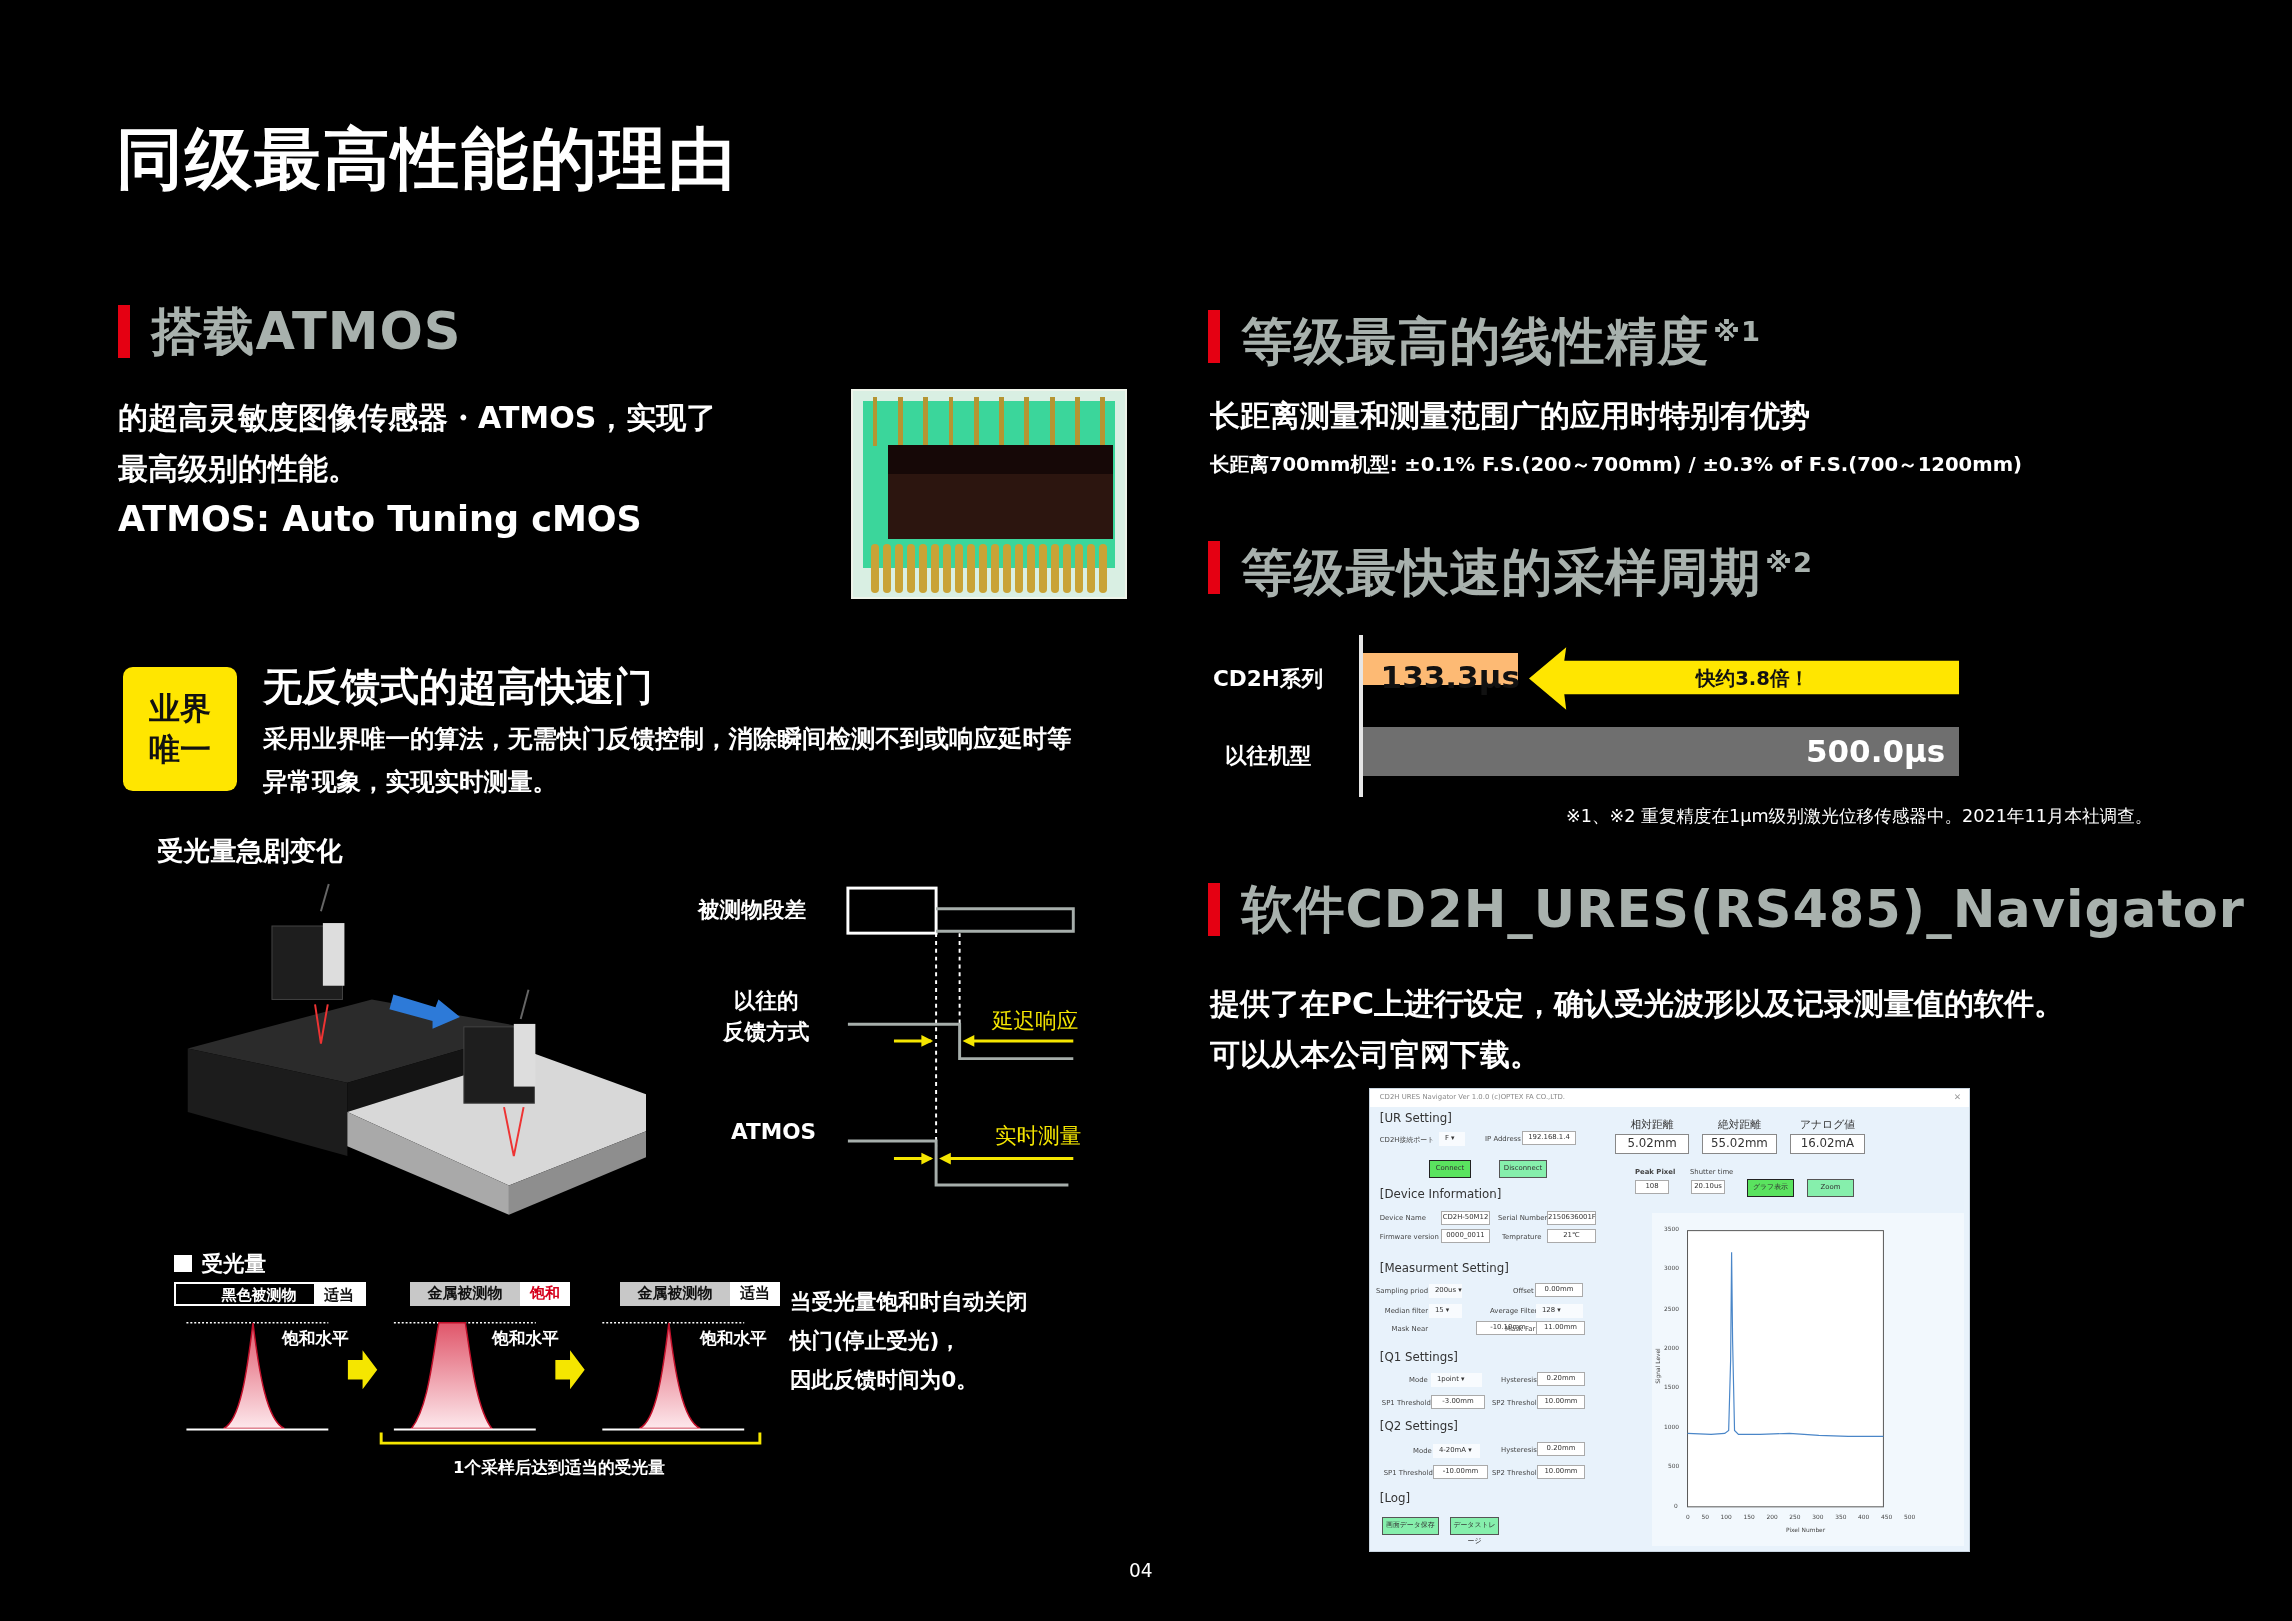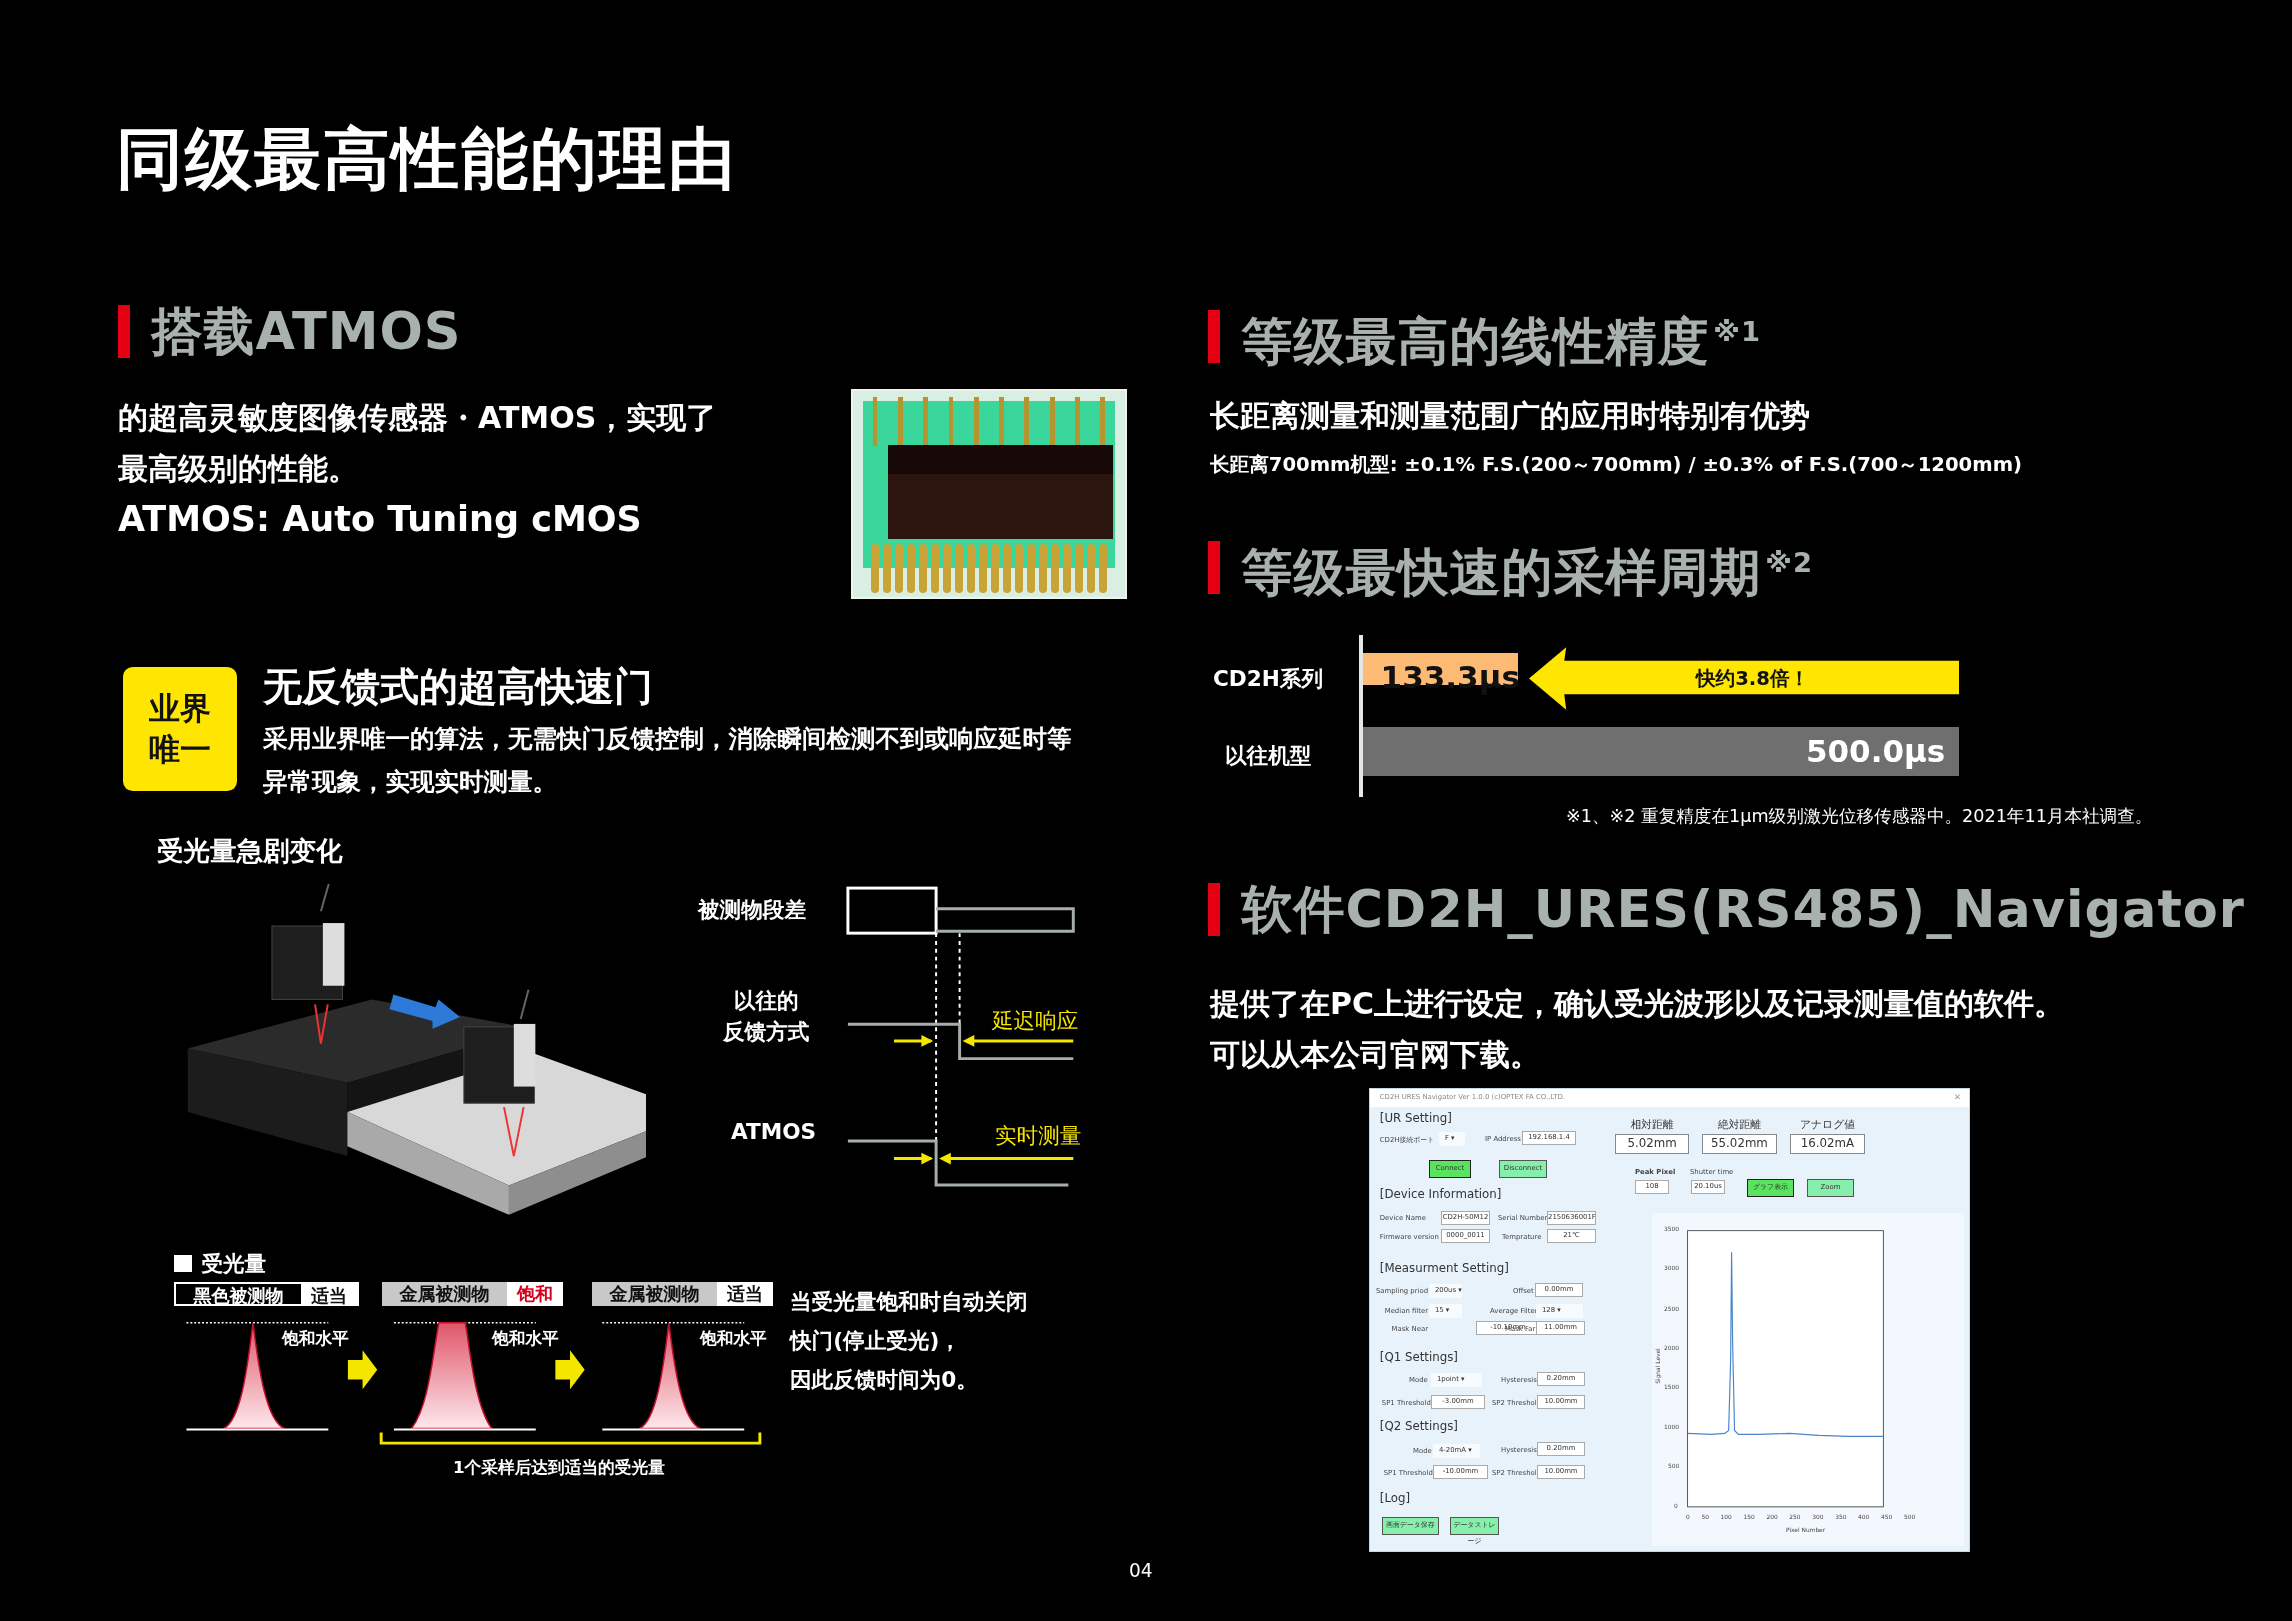--- a/index.html
+++ b/index.html
@@ -32,21 +32,21 @@
   
   .scene { left: 176px; top: 872px; width: 470px; height: 343px; }
 
   
   .td-label { font-size: 21.6px; font-weight: bold; text-align: center; line-height: 31px; }
   .td-yellow { color: #f5e600; font-size: 21.6px; }
 
   
   .la-title { left: 174px; top: 1249px; font-size: 21.6px; font-weight: bold; display: flex; align-items: center; }
   .la-square { width: 17.6px; height: 17.6px; background: #fff; margin-right: 9.8px; }
-  .tag { display: flex; height: 23.5px; font-size: 18px; font-weight: bold; line-height: 23.5px; }
+  .tag { display: flex; height: 23.5px; font-size: 15px; font-weight: bold; line-height: 23.5px; padding-left: 28px; }
   .tag .l { padding: 0 17.6px; }
   .tag .r { background: #fff; color: #111; padding: 0 9.8px; }
   .peak-lbl { font-size: 16.7px; font-weight: bold; }
   .la-right { left: 790px; top: 1282px; font-size: 21.6px; font-weight: bold; line-height: 39px; }
   .bracket-cap { left: 453px; top: 1456px; font-size: 16.7px; font-weight: bold; }
 
   
   .sp-label { font-size: 21.6px; font-weight: bold; }
   .sp-axis { left: 1359px; top: 635px; width: 3.9px; height: 162px; background: #e6e6e6; }
   .sp-bar1 { left: 1363px; top: 653px; width: 155px; height: 32px; background: #fdba74; color: #111; font-weight: bold; font-size: 31px; line-height: 49px; padding-left: 17.6px; }

